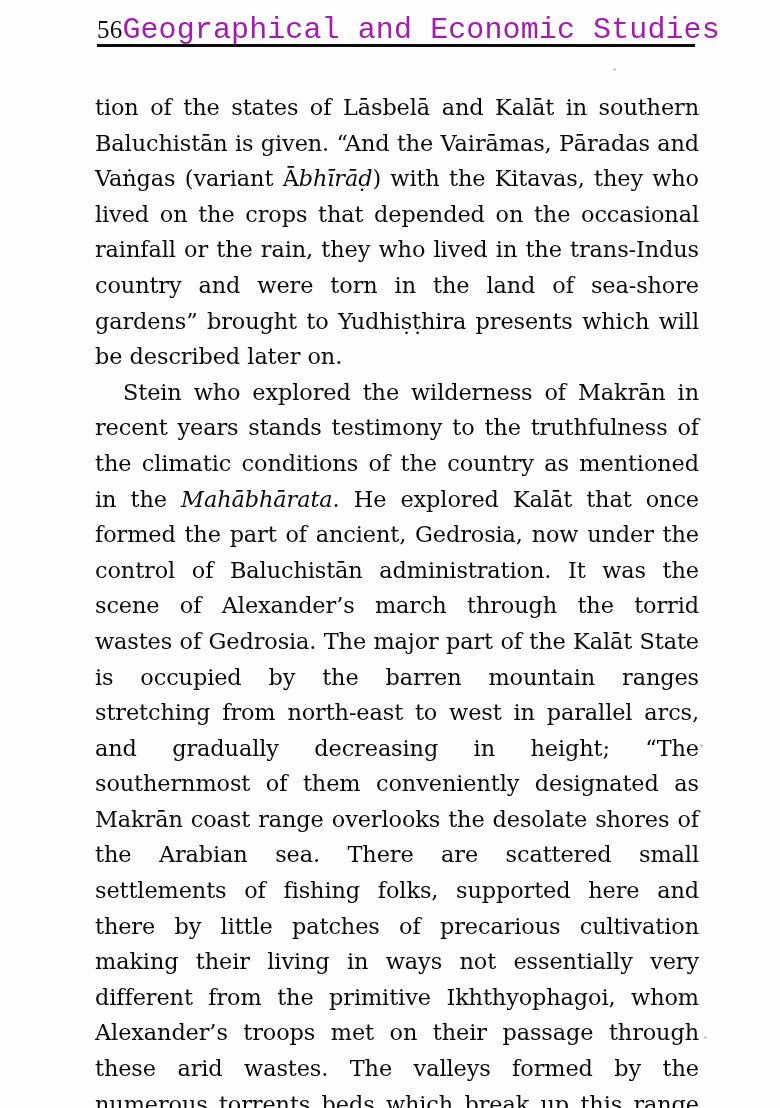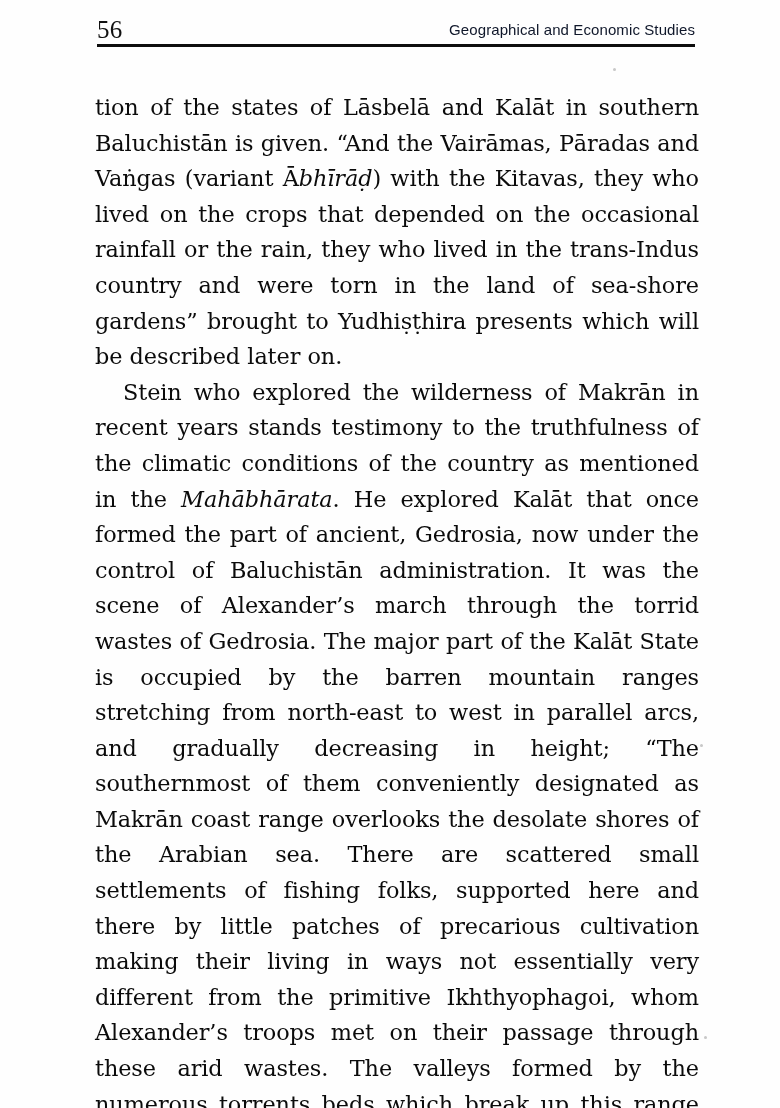--- a/index.html
+++ b/index.html
@@ -29,25 +29,25 @@
     justify-content: space-between;
   }
   .folio {
     font-family: "Liberation Serif", "DejaVu Serif", serif;
     font-size: 25px;
     line-height: 28px;
     letter-spacing: 0.2px;
     color: #111111;
   }
   .head-title {
-    font-family: Liberation Sans, sans-serif;
-    font-size: 15px;
+    font-family: Liberation Mono, monospace;
+    font-size: 30px;
     line-height: 28px;
     letter-spacing: 0.1px;
-    color: #0f172a;
+    color: #a21caf;
     white-space: nowrap;
   }
 
   
   .head-rule {
     position: absolute;
     left: 97px;
     top: 44px;
     width: 598px;
     height: 3px;

